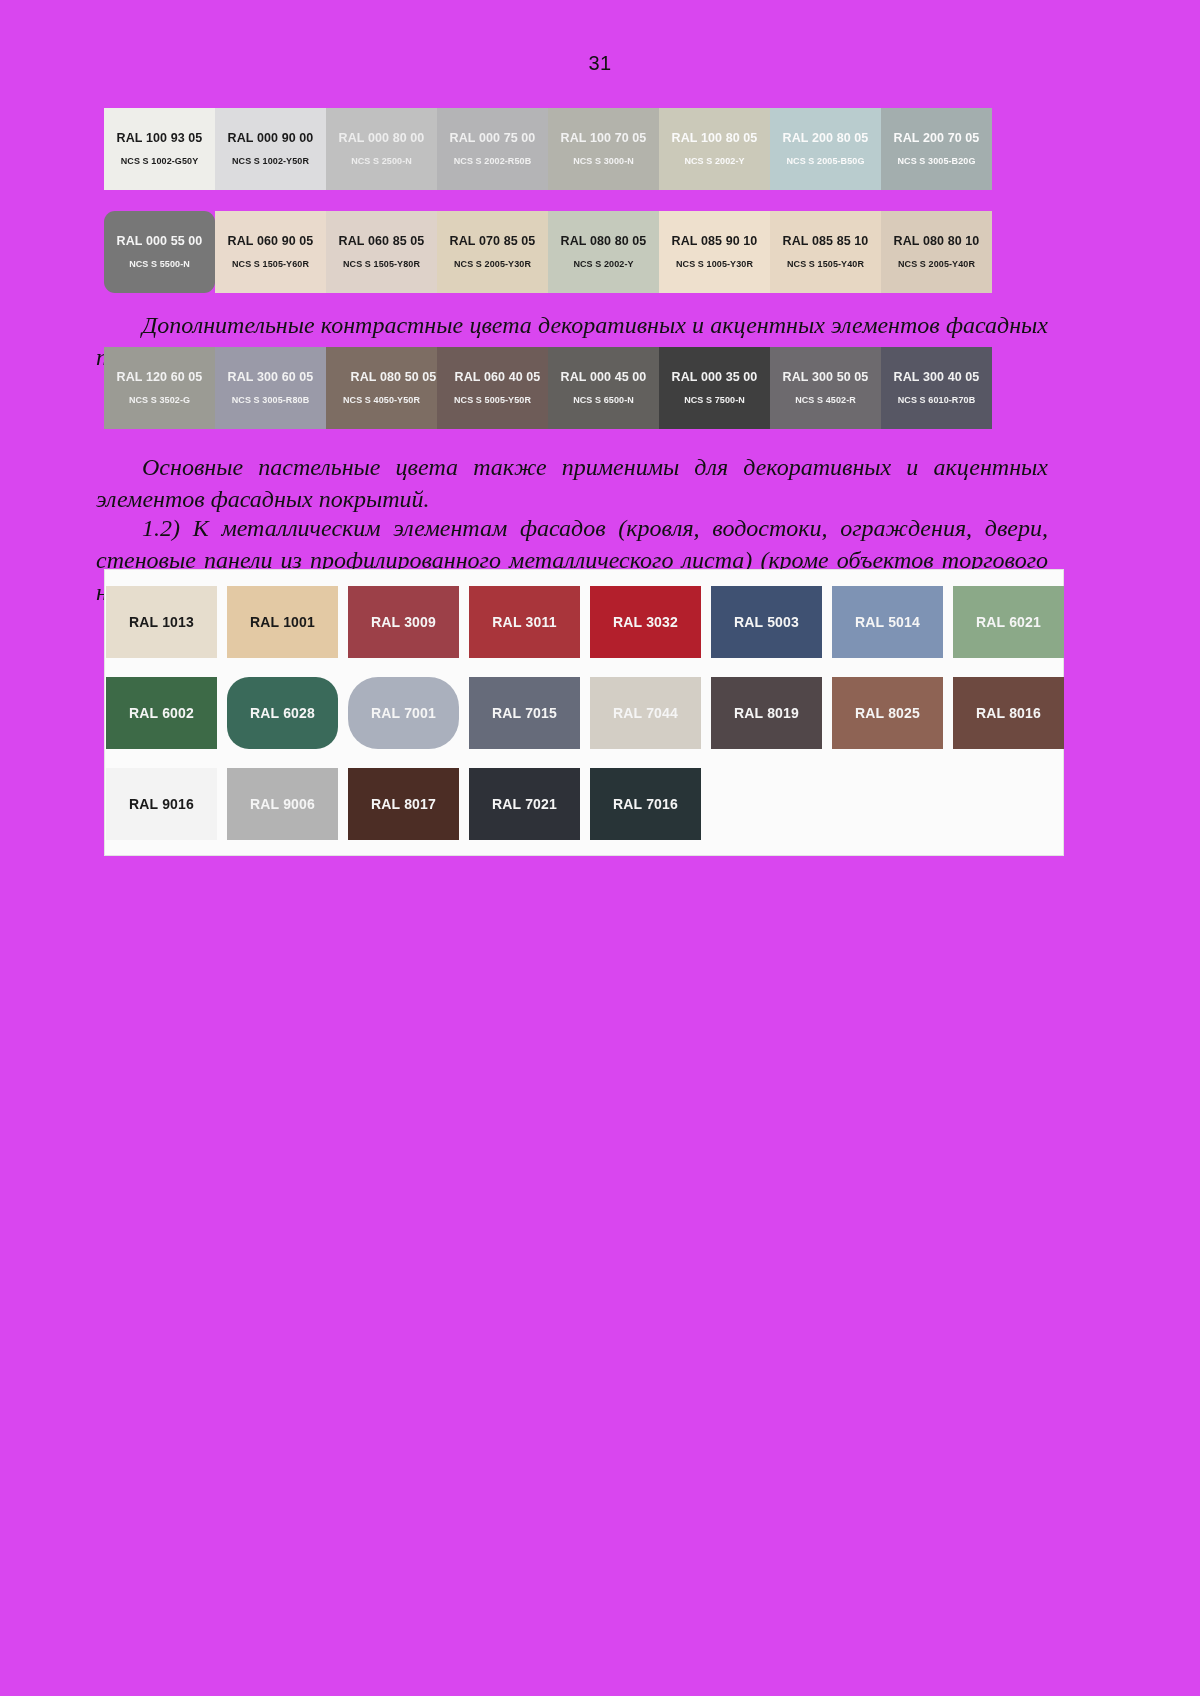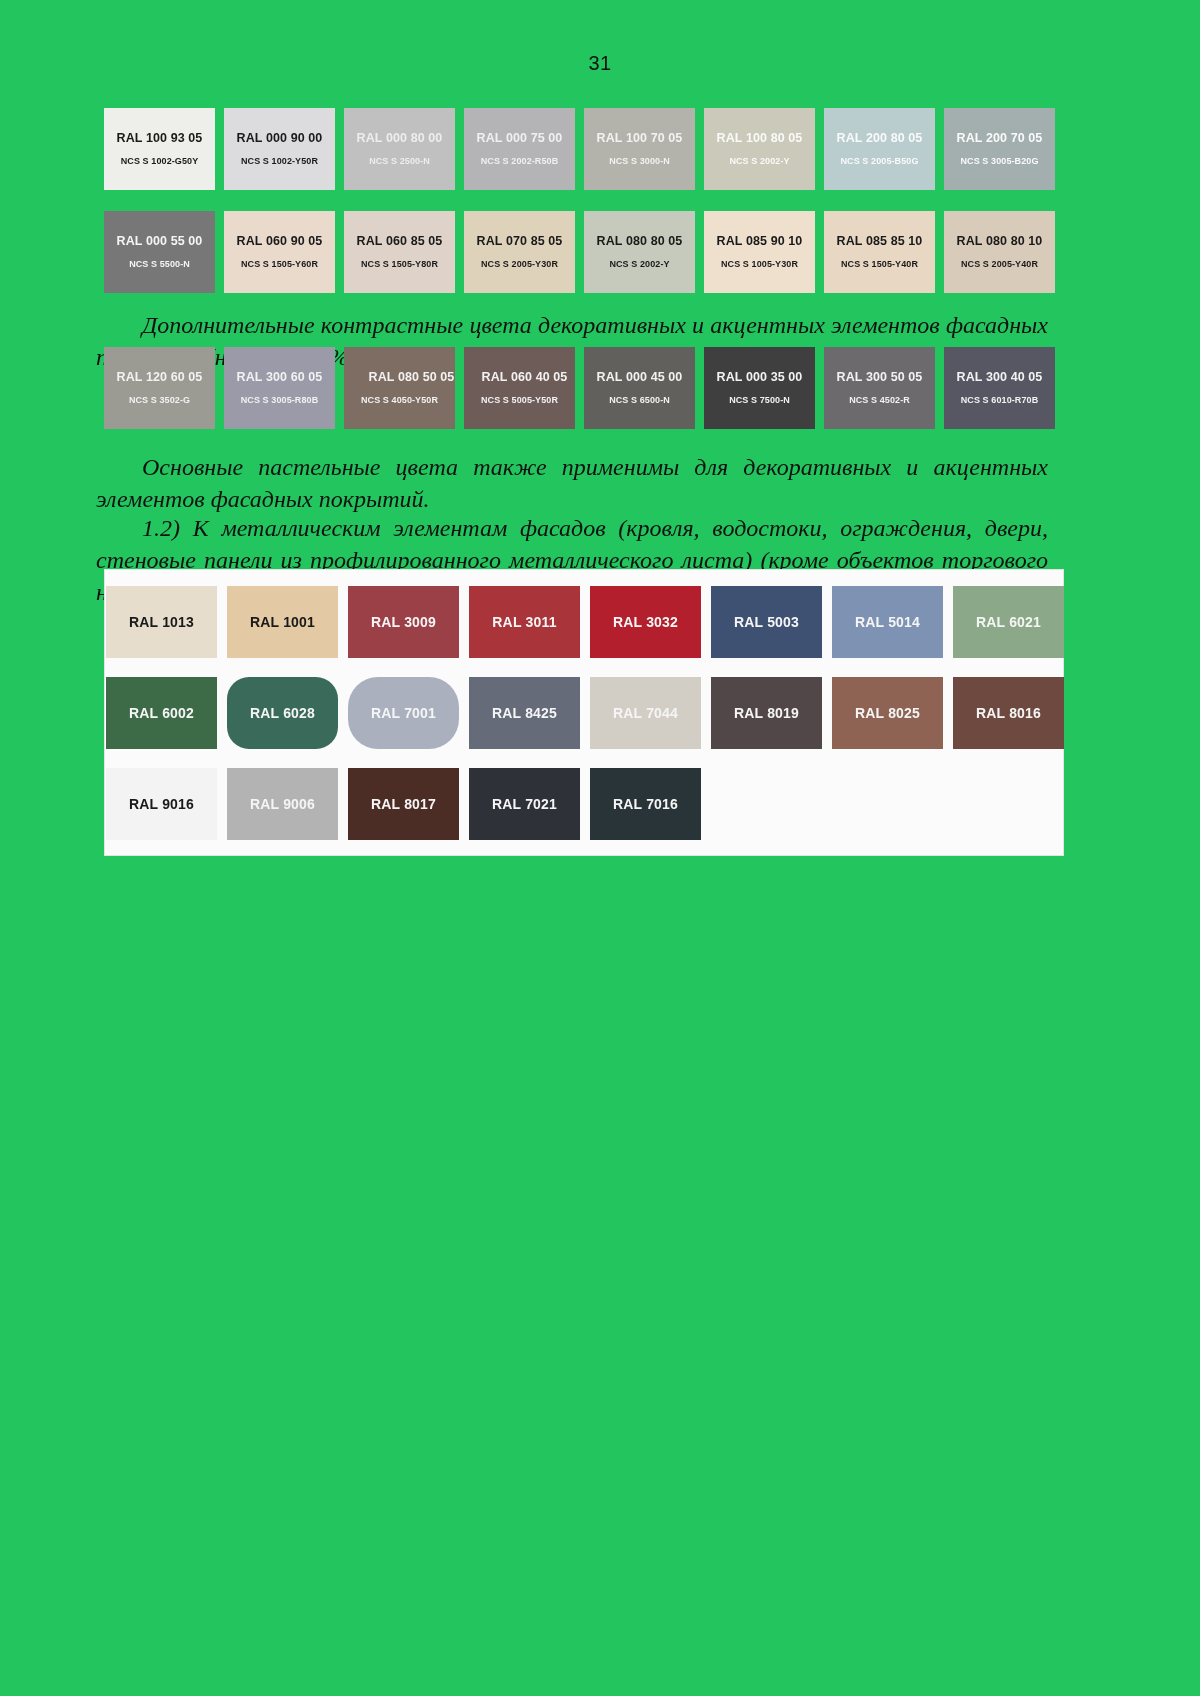--- a/index.html
+++ b/index.html
@@ -15,42 +15,41 @@
     font-family: "Liberation Serif", "DejaVu Serif", serif;
     color: #000000;
     overflow: hidden;
   }
 
   .page {
     position: absolute;
     left: 0; top: 0;
     width: 1200px;
     height: 1696px;
-    background: #22c55e;
+    background: #d946ef;
   }
 
   
   .page-number {
     position: absolute;
     top: 52px;
     left: 0;
     width: 1200px;
     text-align: center;
     font-family: "Liberation Sans", "DejaVu Sans", sans-serif;
     font-size: 20px;
     color: #111;
     letter-spacing: .5px;
   }
 
   
   .swatch-grid {
     position: absolute;
     display: grid;
     grid-template-columns: repeat(8, 111px);
-    column-gap: 9px;
     text-align: center;
   }
 
   .swatch {
     position: relative;
     box-sizing: border-box;
     display: flex;
     flex-direction: column;
     align-items: center;
     justify-content: center;
@@ -167,21 +166,21 @@
         <span class="ral" style="color: rgb(250, 250, 250);">RAL 200 80 05</span>
         <span class="ncs" style="color: rgb(250, 250, 250);">NCS S 2005-B50G</span>
       </div>
       <div class="swatch" style="background: rgb(163, 174, 174);">
         <span class="ral" style="color: rgb(250, 250, 250);">RAL 200 70 05</span>
         <span class="ncs" style="color: rgb(250, 250, 250);">NCS S 3005-B20G</span>
       </div>
     </div>
 
   <div class="swatch-grid pal-row" id="pastel-row-2">
-      <div class="swatch" style="background: rgb(119, 119, 119);">
+      <div class="swatch" style="background: rgb(119, 119, 119); border-radius: 11px;">
         <span class="ral" style="color: rgb(245, 245, 245);">RAL 000 55 00</span>
         <span class="ncs" style="color: rgb(245, 245, 245);">NCS S 5500-N</span>
       </div>
       <div class="swatch" style="background: rgb(233, 218, 204);">
         <span class="ral" style="color: rgb(26, 26, 26);">RAL 060 90 05</span>
         <span class="ncs" style="color: rgb(26, 26, 26);">NCS S 1505-Y60R</span>
       </div>
       <div class="swatch" style="background: rgb(222, 210, 201);">
         <span class="ral" style="color: rgb(26, 26, 26);">RAL 060 85 05</span>
         <span class="ncs" style="color: rgb(26, 26, 26);">NCS S 1505-Y80R</span>
@@ -278,21 +277,21 @@
       <div class="swatch" style="background: rgb(61, 106, 71);">
         <span class="ral" style="color: rgb(245, 245, 245);">RAL 6002</span>
       </div>
       <div class="swatch" style="background: rgb(58, 106, 90); border-radius: 22px;">
         <span class="ral" style="color: rgb(245, 245, 245);">RAL 6028</span>
       </div>
       <div class="swatch" style="background: rgb(170, 176, 189); border-radius: 30px;">
         <span class="ral" style="color: rgb(245, 245, 245);">RAL 7001</span>
       </div>
       <div class="swatch" style="background: rgb(102, 107, 122);">
-        <span class="ral" style="color: rgb(245, 245, 245);">RAL 8425</span>
+        <span class="ral" style="color: rgb(245, 245, 245);">RAL 7015</span>
       </div>
       <div class="swatch" style="background: rgb(211, 206, 197);">
         <span class="ral" style="color: rgb(245, 245, 245);">RAL 7044</span>
       </div>
       <div class="swatch" style="background: rgb(81, 71, 73);">
         <span class="ral" style="color: rgb(245, 245, 245);">RAL 8019</span>
       </div>
       <div class="swatch" style="background: rgb(142, 99, 84);">
         <span class="ral" style="color: rgb(245, 245, 245);">RAL 8025</span>
       </div>

